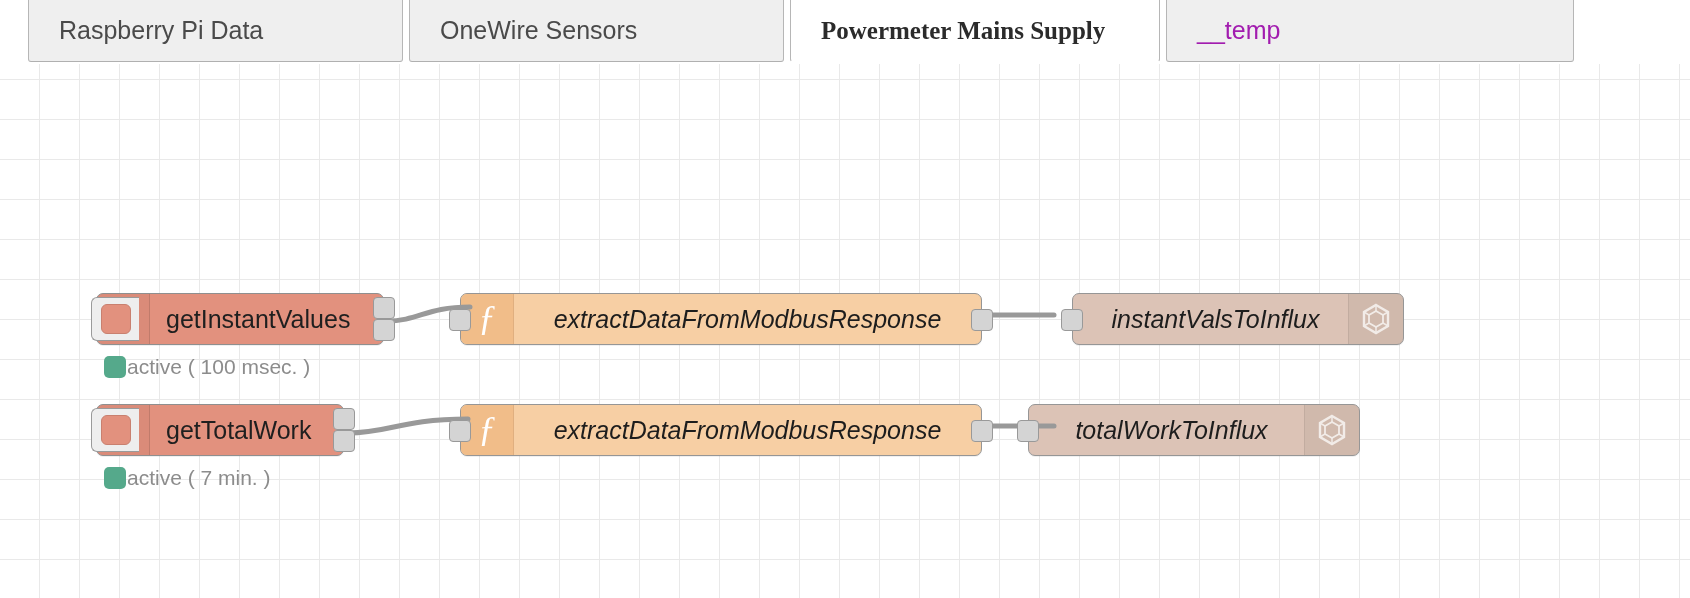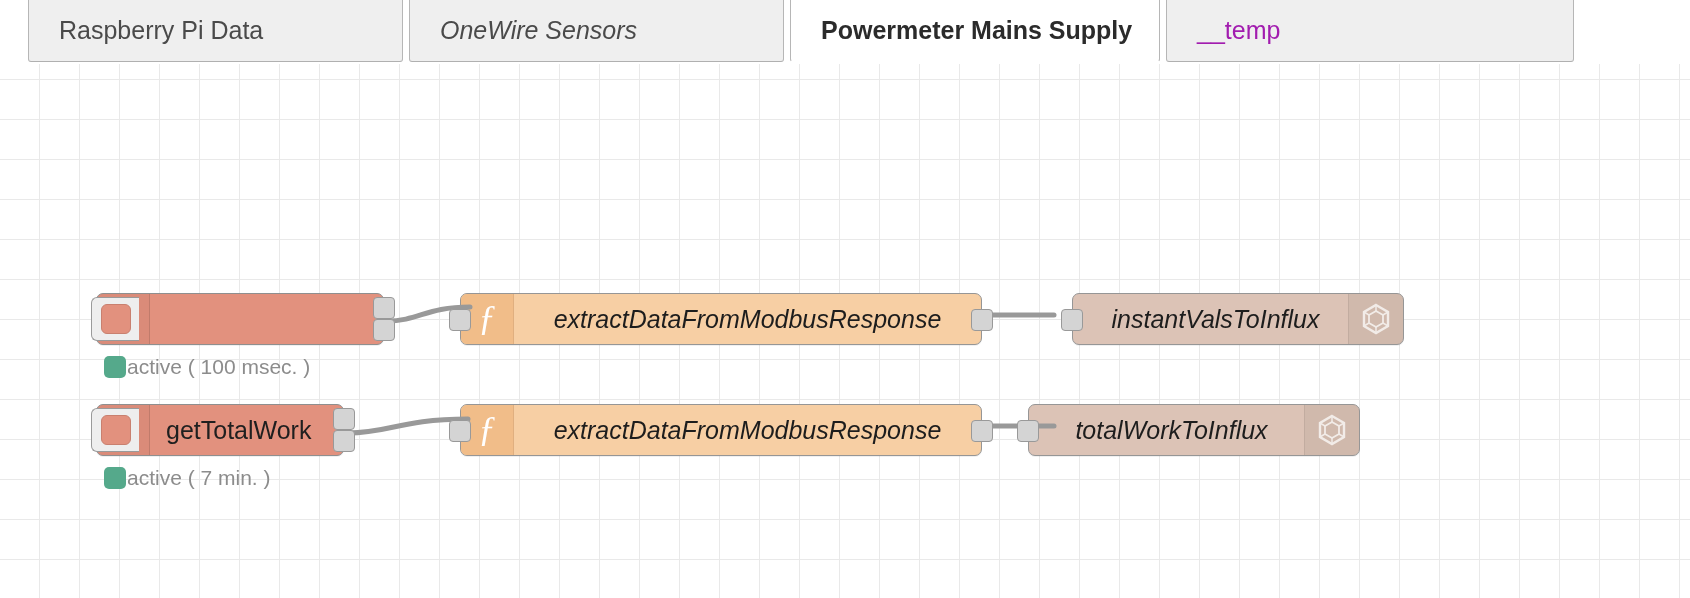--- a/index.html
+++ b/index.html
@@ -61,22 +61,22 @@
     background: #ffffff;
     border-bottom: 1px solid #ffffff;
     font-weight: bold;
     color: #2b2b2b;
     z-index: 3;
   }
   .tab.muted {
     color: #a21caf;
   }
   .tab-w1 { width: 375px; }
-  .tab-w2 { width: 375px; font-style: italic; }
-  .tab-w3 { width: 370px; }
+  .tab-w2 { width: 375px; }
+  .tab-w3 { width: 370px; font-family: Liberation Serif, serif; }
   .tab-w4 { width: 408px; }
 
   
   .canvas {
     position: absolute;
     left: 0;
     top: 64px;
     width: 1690px;
     height: 534px;
     background-color: #ffffff;
@@ -297,20 +297,21 @@
             <line x1="19" y1="19" x2="29.4" y2="25"></line>
             <line x1="19" y1="19" x2="19" y2="31"></line>
             <line x1="19" y1="19" x2="8.6" y2="25"></line>
             <line x1="19" y1="19" x2="8.6" y2="13"></line>
           </g>
           <circle cx="19" cy="19" r="6.2" fill="#f0a020"></circle>
           <circle cx="19" cy="19" r="2.6" fill="#e07b28"></circle>
         </svg>
       </div>
 
+      <div class="node-label">getInstantValues</div>
 
       <div class="port" style="right:-12px; top:3px;"></div>
       <div class="port" style="right:-12px; bottom:3px;"></div>
     </div>
 
     <div class="status" style="left:104px; top:291px;">
       <div class="status-dot"></div>
       <div class="status-text">active ( 100 msec. )</div>
     </div>
 

